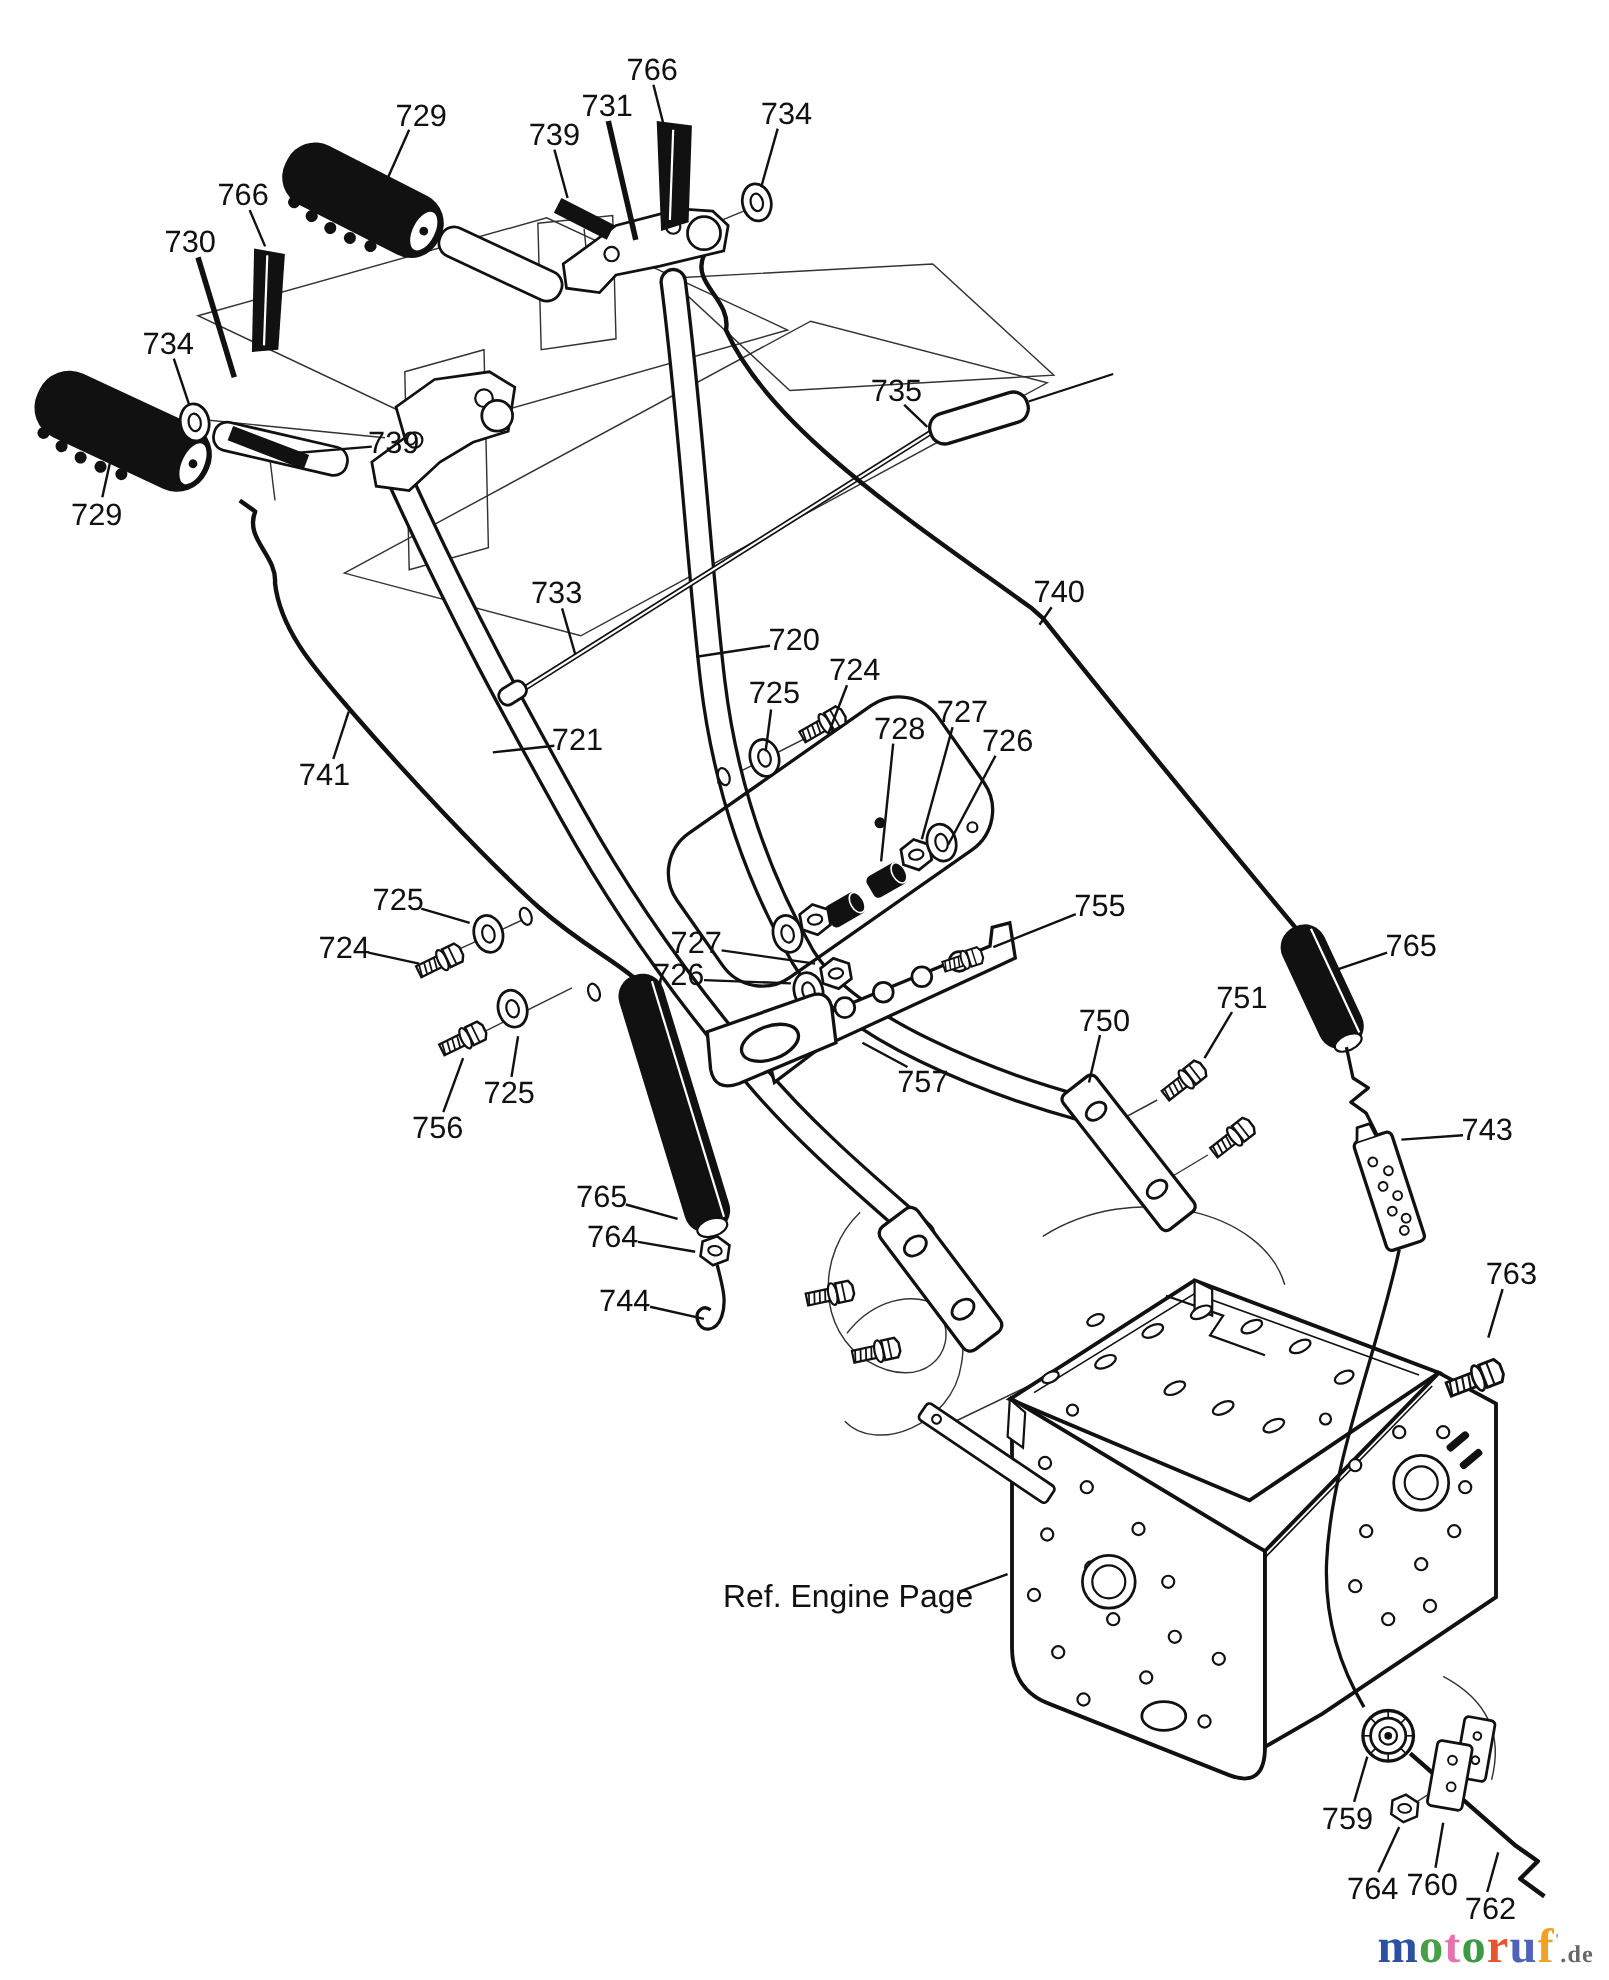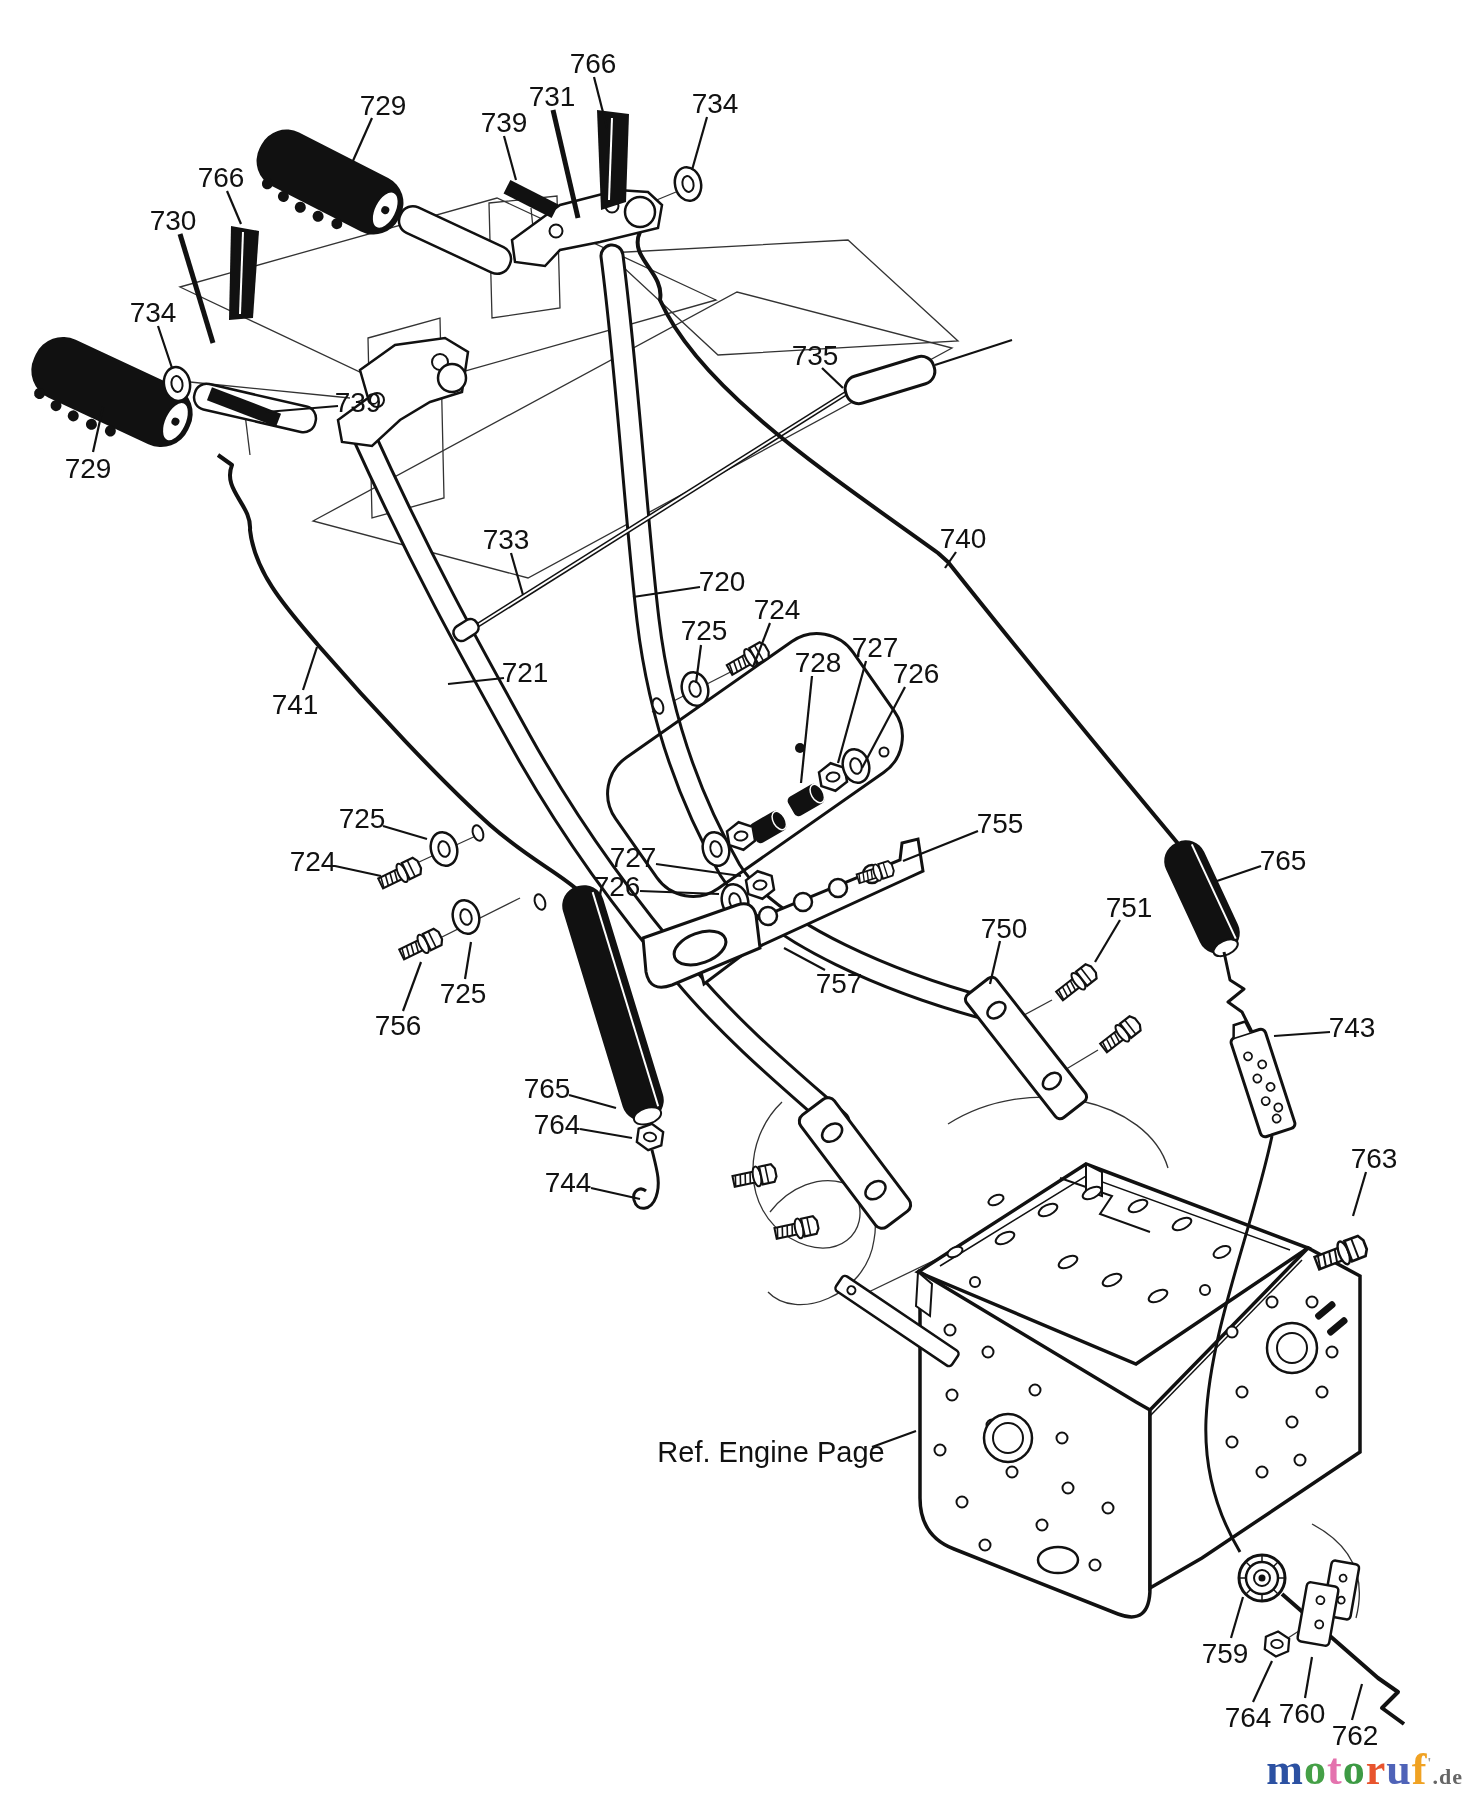--- a/index.html
+++ b/index.html
@@ -1,19 +1,19 @@
 <!DOCTYPE html>
 <html><head>
 <meta charset="utf-8">
 <style>
   html,body{margin:0;padding:0;background:#fff;}
   #canvas{position:relative;width:1463px;height:1800px;background:#fff;overflow:hidden;
           font-family:"Liberation Sans",sans-serif;}
   #art{position:absolute;left:0;top:0;}
-  #logo{position:absolute;right:0;bottom:8px;font-family:"Liberation Serif",serif;
+  #logo{position:absolute;right:14px;bottom:8px;font-family:"Liberation Serif",serif;
         font-weight:bold;font-size:44px;line-height:1;letter-spacing:1px;user-select:none;}
   #logo .tld{font-size:22px;color:#666;font-weight:bold;}
   #logo .mark{font-size:15px;color:#999;vertical-align:super;}
   .lbl{font-family:"Liberation Sans",sans-serif;fill:#111;}
 </style>
 </head>
 <body>
 
 <div id="canvas">
 <svg id="art" width="1463" height="1800" viewBox="0 0 1463 1800">

